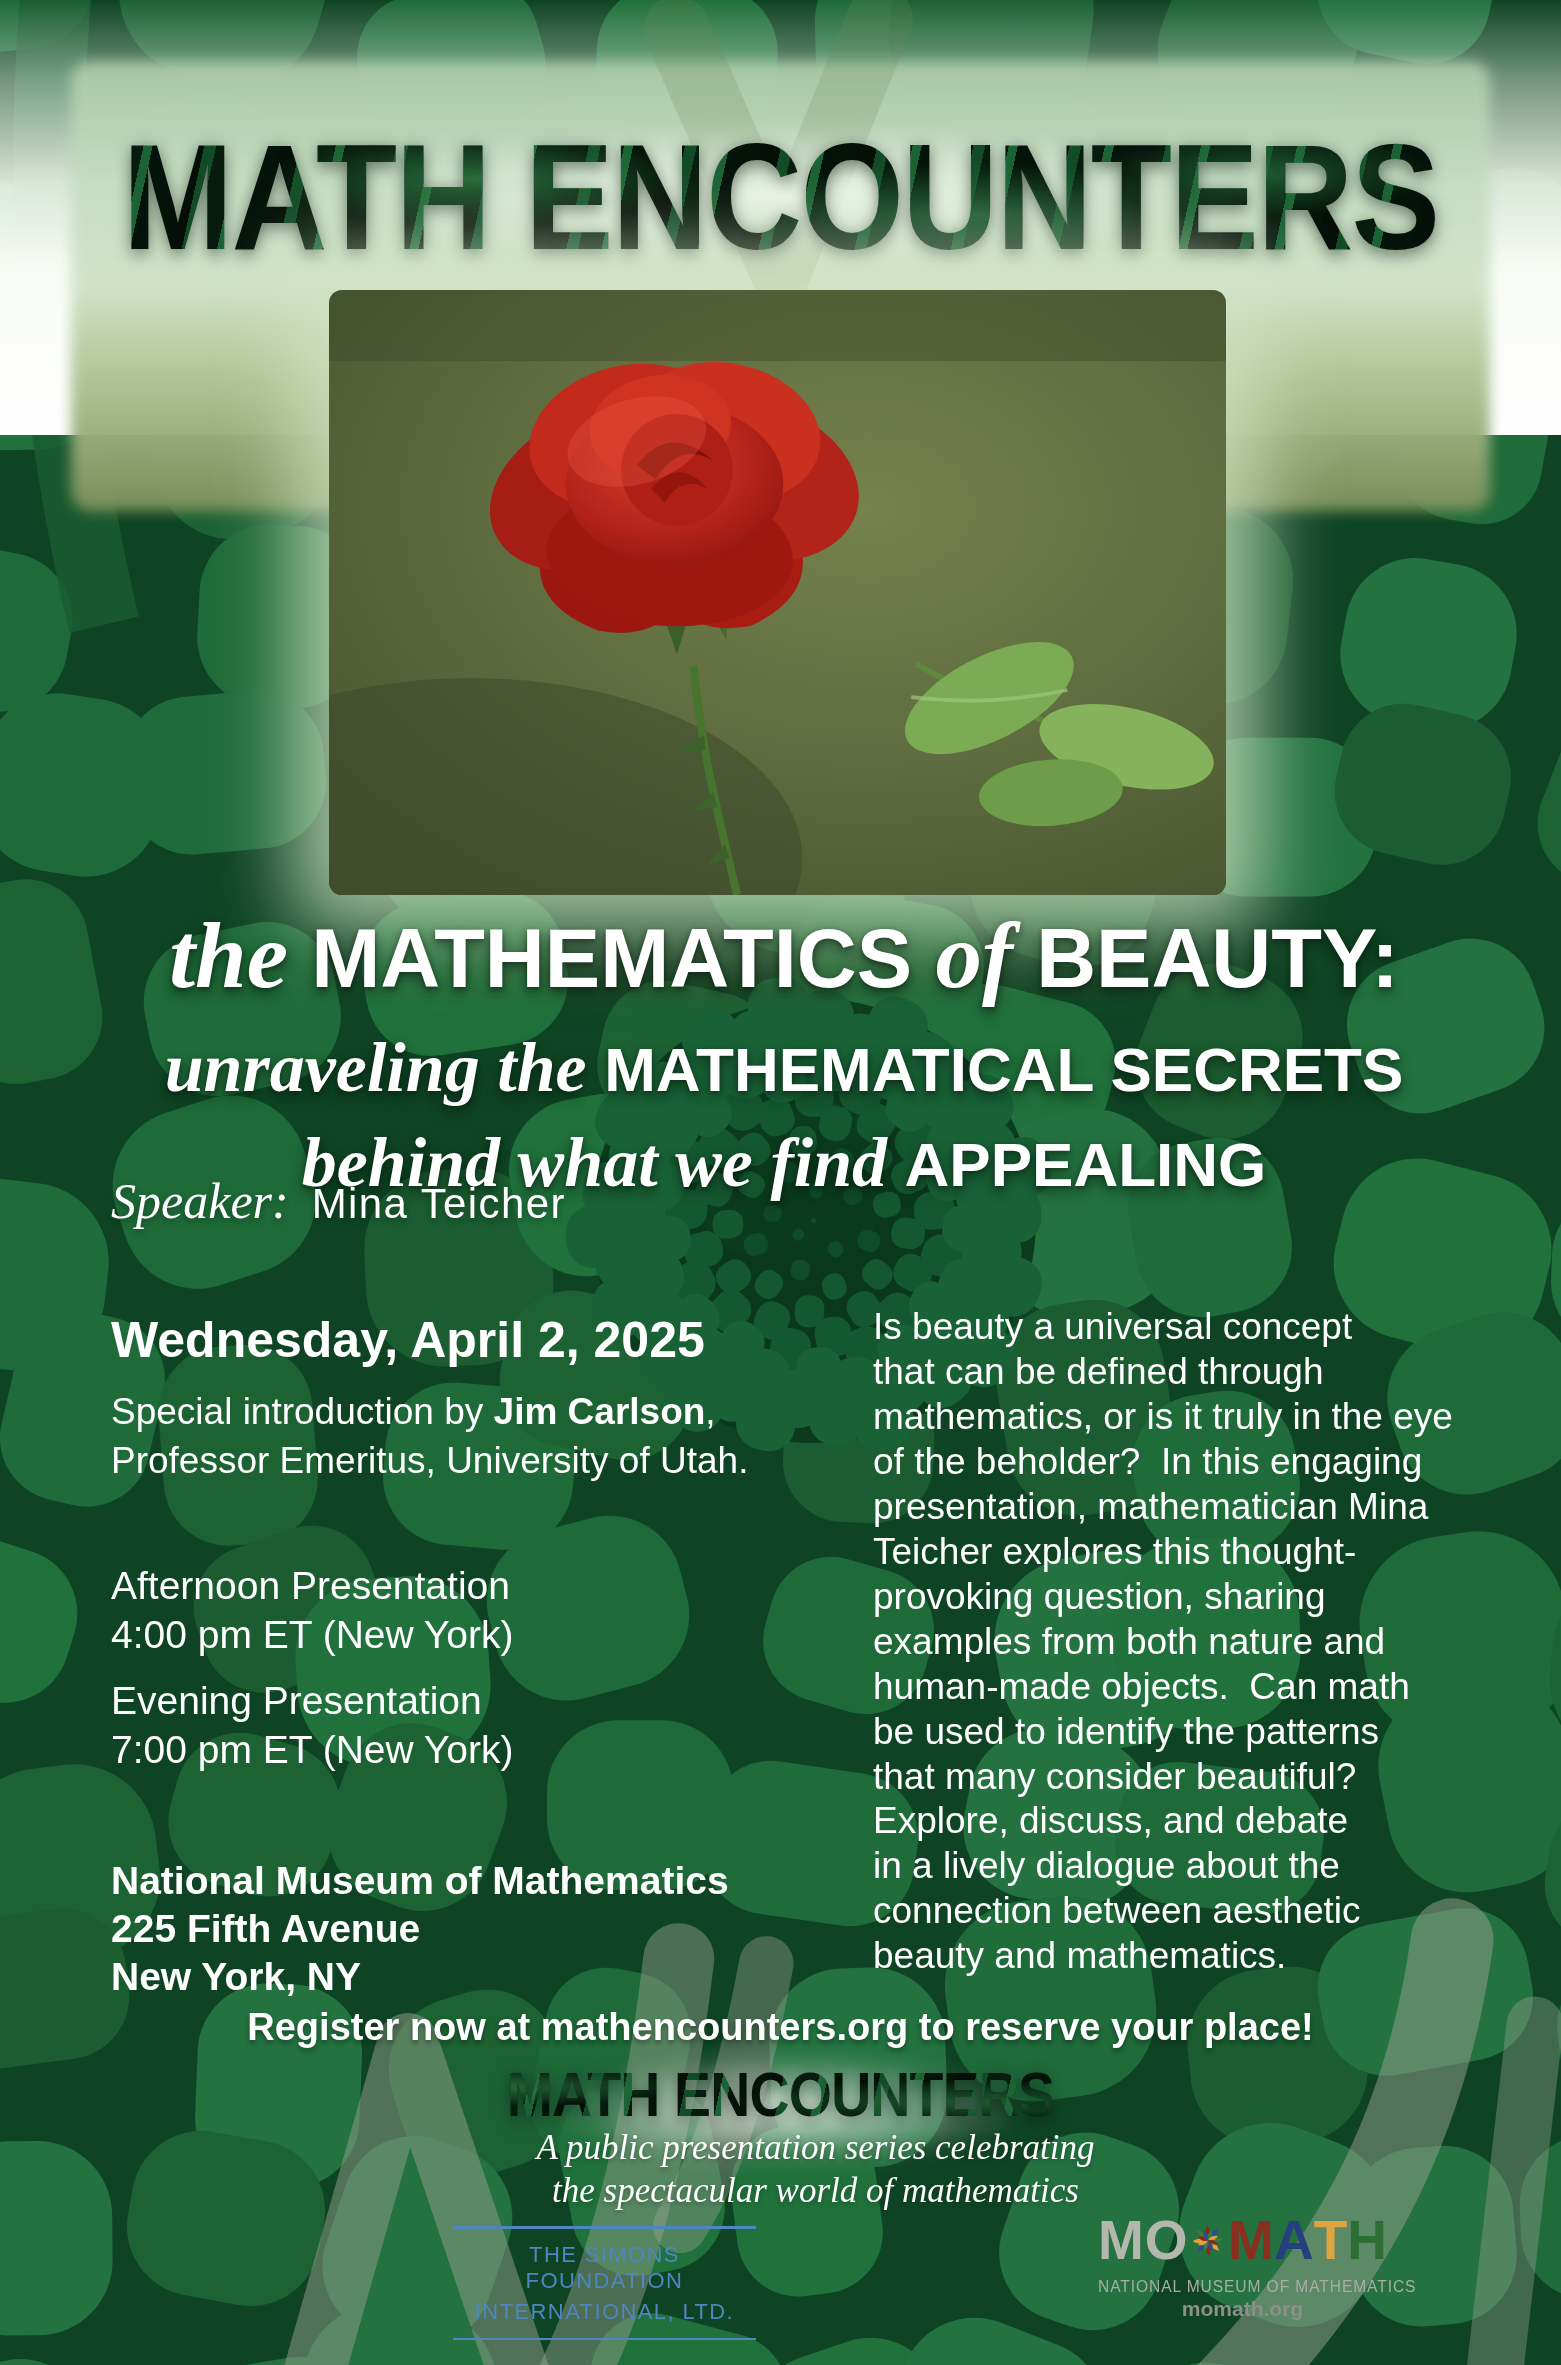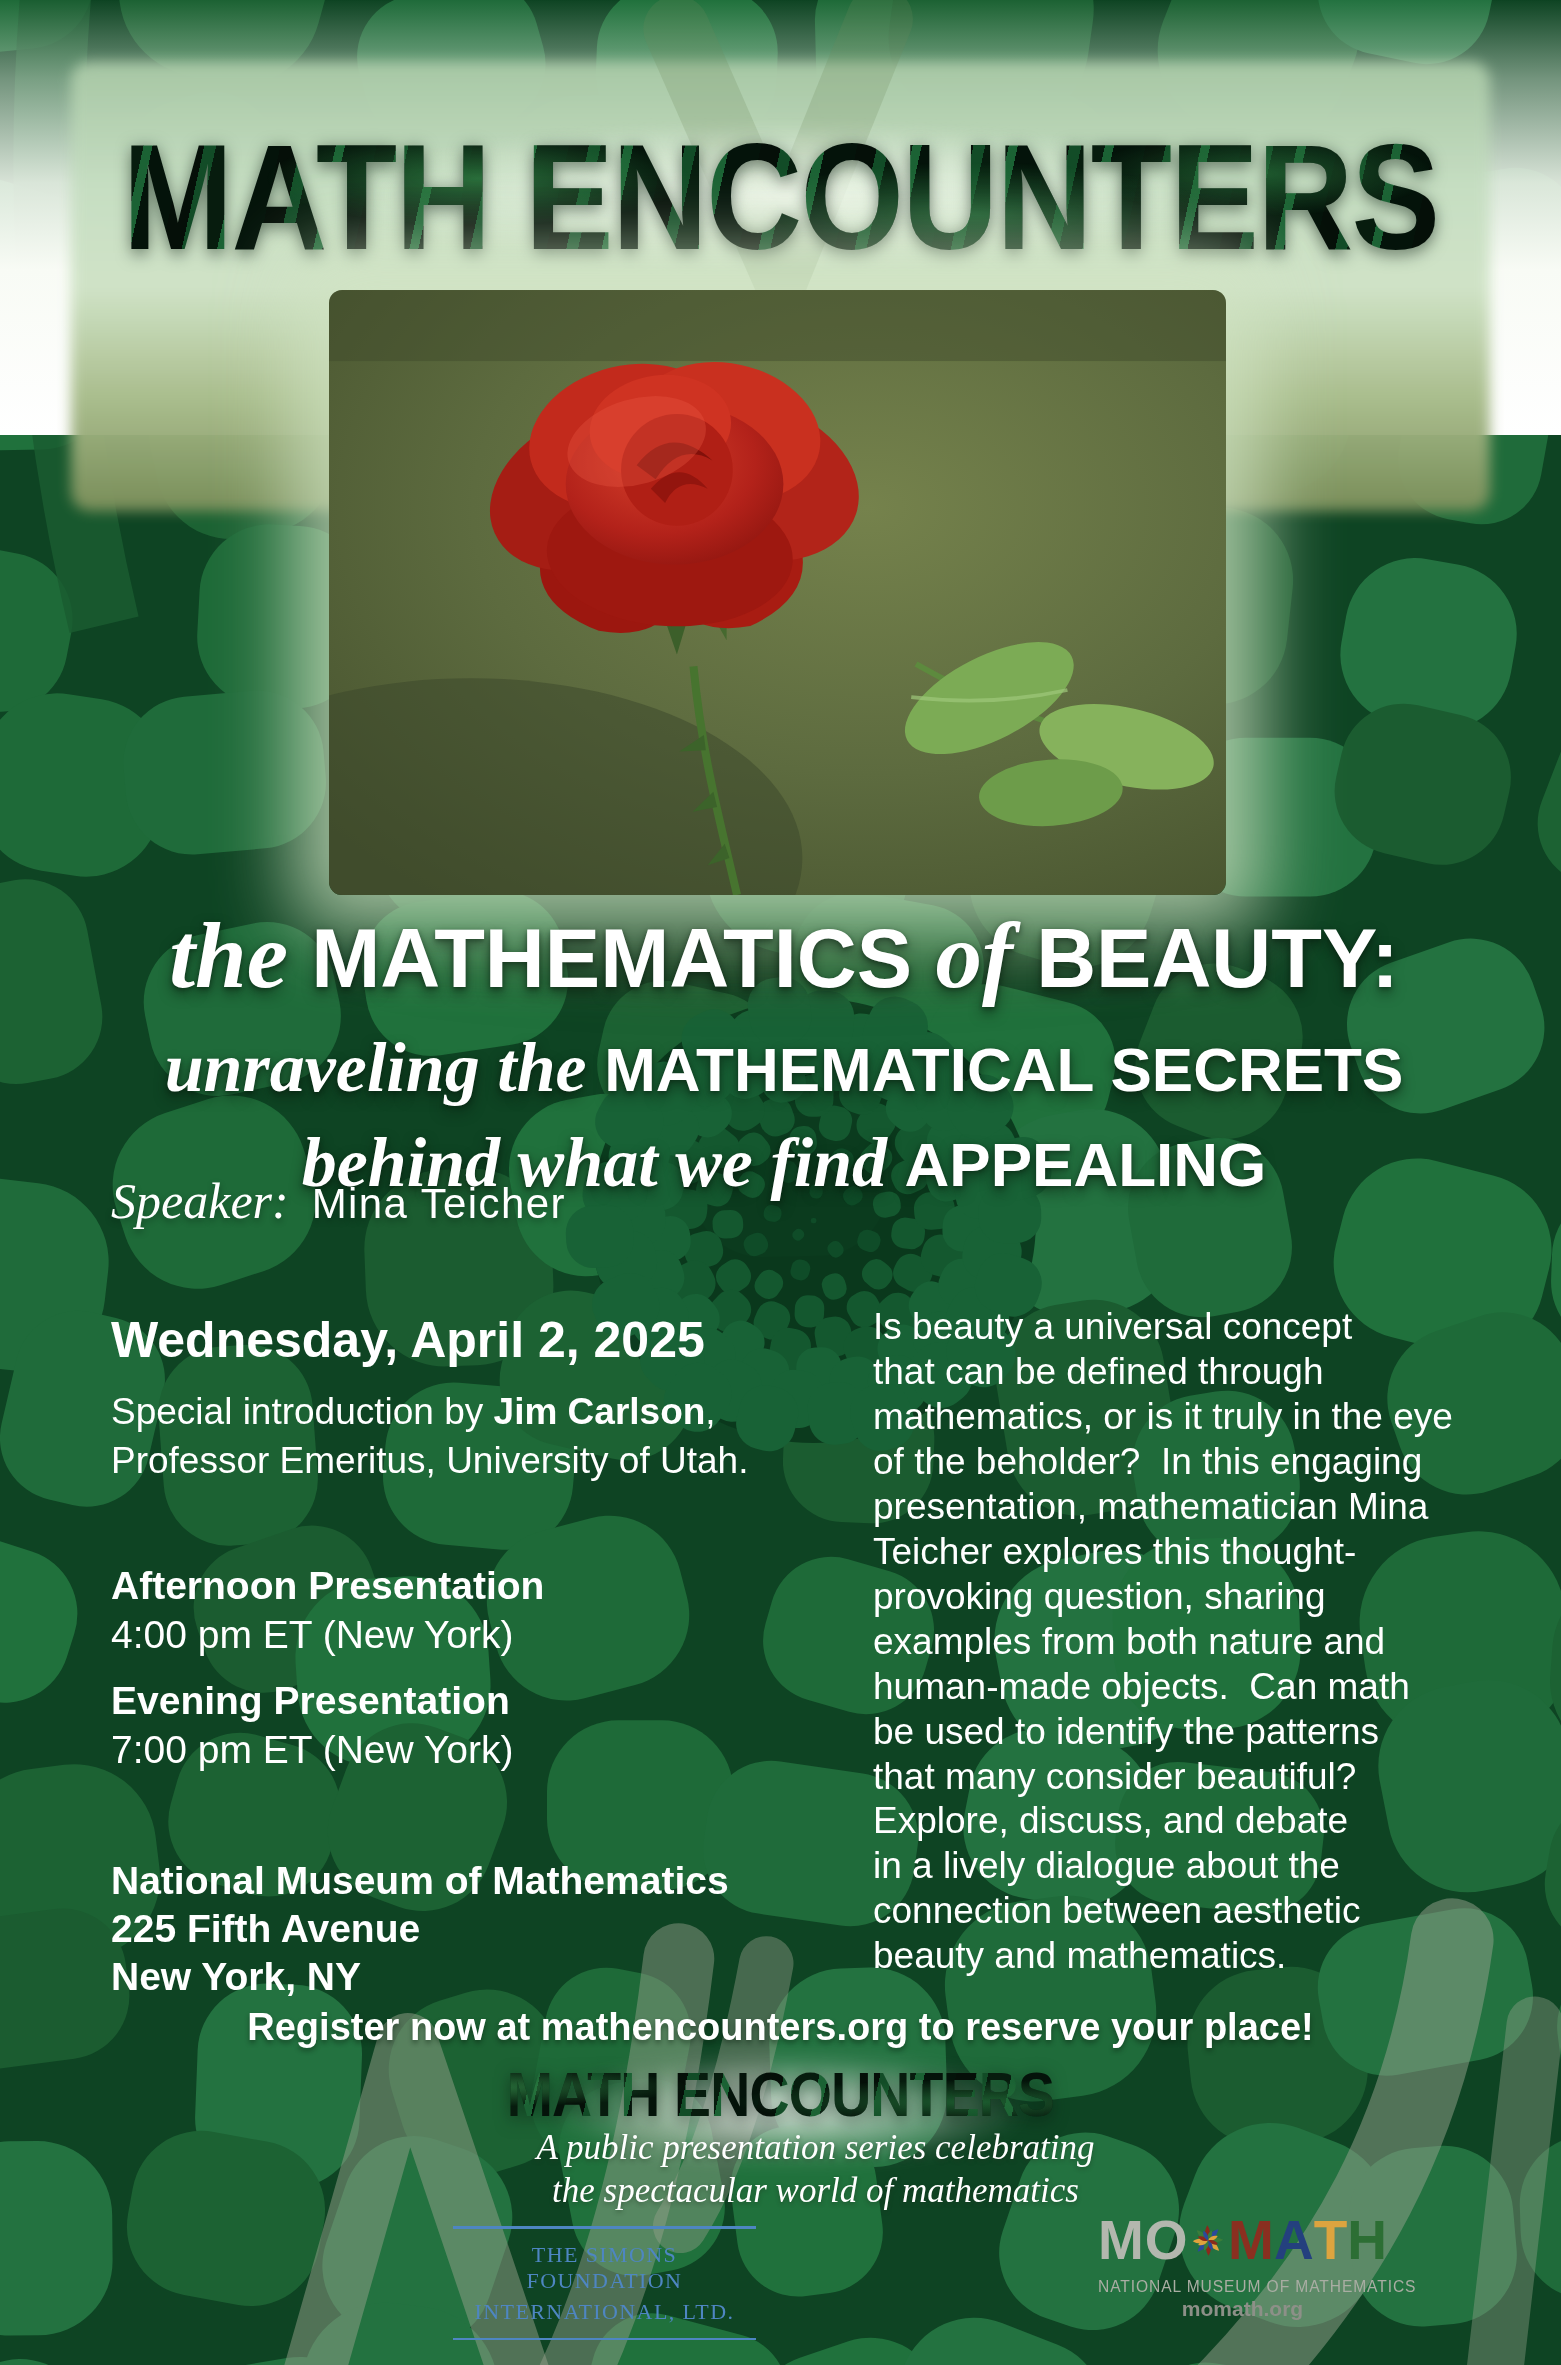--- a/index.html
+++ b/index.html
@@ -55,39 +55,39 @@
   .speaker{left:111px;top:1172px;display:flex;align-items:baseline;color:#fff;white-space:nowrap;
     text-shadow:0 2.8px 6.6px rgba(8,26,14,.4);}
   .speaker-label{font-family:"Liberation Serif",serif;font-style:italic;font-size:50px;font-weight:normal;}
   .speaker-name{font-size:42px;font-weight:300;letter-spacing:1.4px;margin-left:23px;}
 
   
   .white{color:#fff;}
   .date{left:111px;top:1311px;font-size:50px;font-weight:bold;}
   .intro{left:111px;top:1388px;font-size:37px;line-height:1.32;}
   .sessions{left:111px;top:1566px;font-size:39px;line-height:1;}
-  .session-label{font-weight:bold;margin-bottom:10.4px;}
+  .session-label{font-weight:normal;margin-bottom:10.4px;}
   .session-time{margin-bottom:26.5px;}
   .venue{left:111px;top:1857px;font-size:39px;font-weight:bold;line-height:1.23;white-space:pre-line;}
   .desc{left:873px;top:1305px;width:634px;font-size:37px;line-height:1.215;white-space:pre-wrap;}
 
   
   .register{left:0;top:2006px;width:1561px;text-align:center;font-size:38px;font-weight:bold;color:#fff;
     text-shadow:0 2.8px 5.7px rgba(8,26,14,.45);}
   .tagline{left:0;top:2127px;width:1561px;text-align:center;color:#fff;white-space:pre-line;
     font-family:"Liberation Serif",serif;font-style:italic;font-size:35px;line-height:1.22;
     text-shadow:0 1.9px 4.7px rgba(30,50,30,.45);padding-left:35px;}
 
   
   .simons{left:106px;top:2219px;width:265px;text-align:center;color:#1d2c5c;}
   .simons-word{font-size:63px;font-weight:bold;letter-spacing:0.9px;display:flex;justify-content:center;align-items:center;line-height:1;}
   .o-gap{display:inline-block;width:44px;height:47px;position:relative;}
   .o-gap svg{position:absolute;left:-2.8px;top:1.9px;}
   .simons-sub{font-size:20.3px;letter-spacing:12.3px;margin-top:9.5px;text-indent:12.3px;}
-  .sfi{left:453px;top:2226px;width:303px;text-align:center;color:#4e86c2;font-family:Liberation Serif, serif;}
+  .sfi{left:453px;top:2226px;width:303px;text-align:center;color:#4e86c2;font-family:Liberation Sans, sans-serif;}
   .sfi .rule{height:2.8px;background:#4e86c2;}
   .sfi .l1{font-size:22px;letter-spacing:1.4px;margin-top:13.2px;}
   .sfi .l2{font-size:22px;letter-spacing:1.4px;margin-top:4.7px;margin-bottom:13px;}
   .momath{left:1098px;top:2212px;width:289px;text-align:center;}
   .momath-row1{display:flex;justify-content:flex-end;align-items:center;line-height:1;}
   .momath-row1 span{font-size:55px;font-weight:bold;}
   .mm-mo{color:#b3b7ae;letter-spacing:0.9px;}
   .mm-m{color:#8a2f20;}
   .mm-a{color:#24407e;}
   .mm-t{color:#dda43f;}

